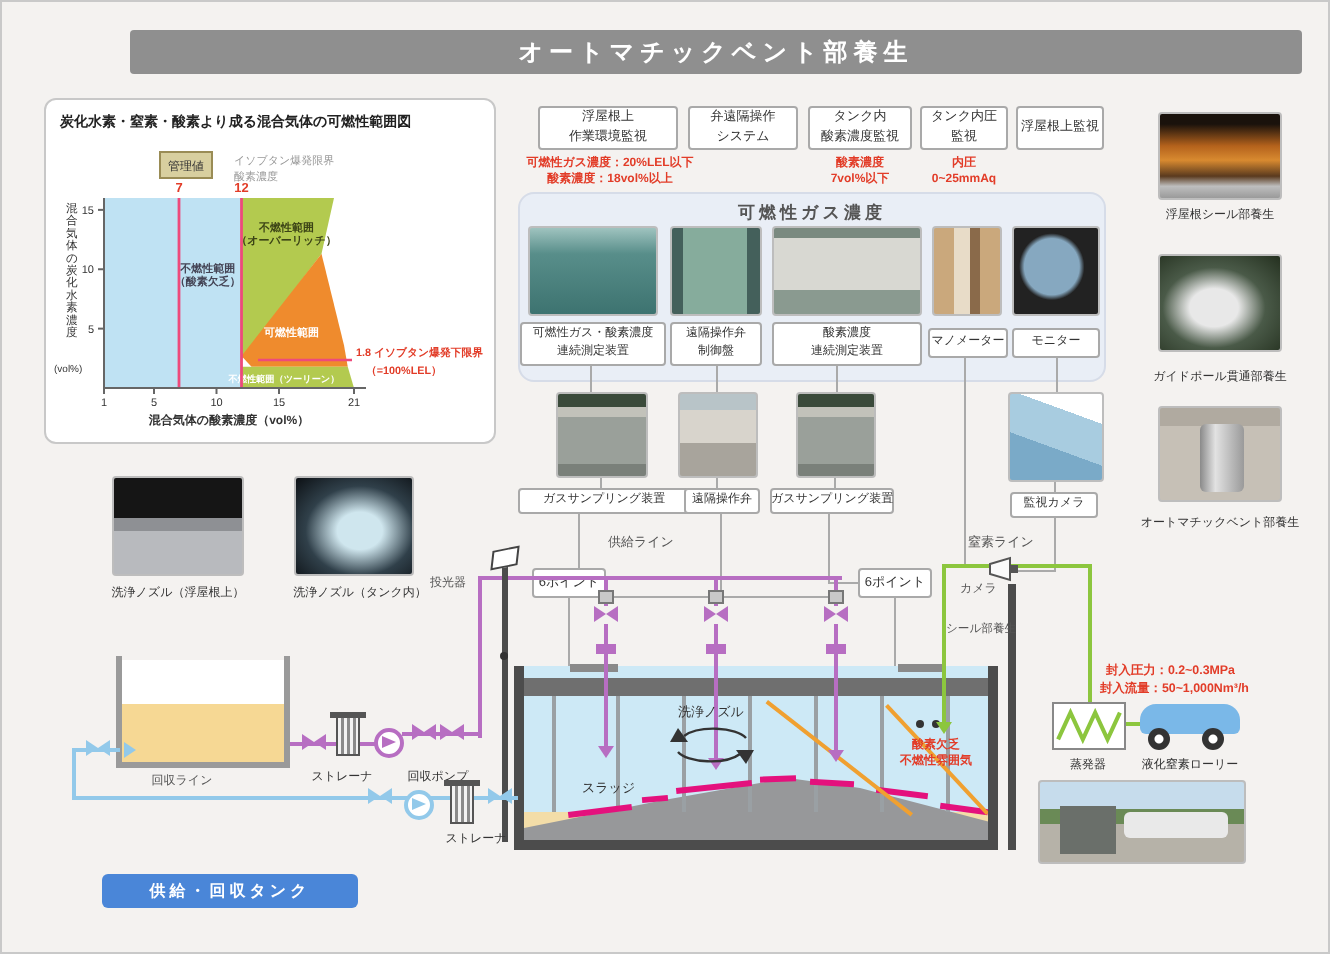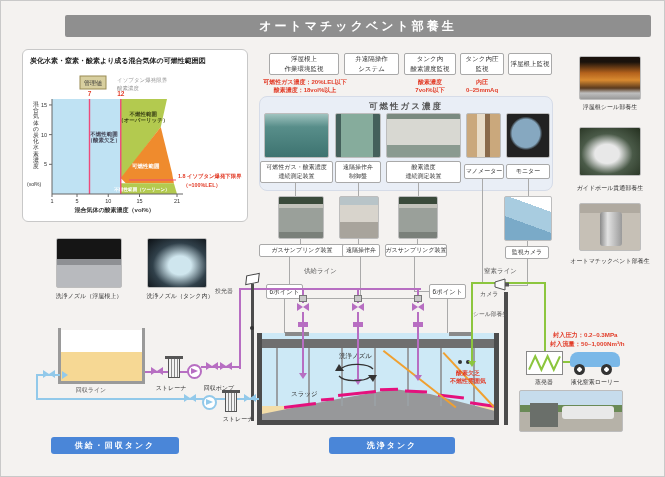--- a/index.html
+++ b/index.html
@@ -353,21 +353,20 @@
   <div class="valve v-blue" style="left:42px;top:369px;"></div>
   <div class="arr arr-r-blue" style="left:61px;top:370px;"></div>
   <div class="valve v-blue" style="left:183px;top:393px;"></div>
   <div class="pump" style="left:201px;top:394px;color:var(--blue-line);"></div>
   <div class="strainer" style="left:224px;top:391px;"></div>
   <div class="valve v-blue" style="left:243px;top:393px;"></div>
   <div class="cap" style="left:70px;top:385px;width:40px;color:#555;">回収ライン</div>
   <div class="cap" style="left:217px;top:414px;width:40px;">ストレーナ</div>
 
   <div class="btn" style="left:50px;top:436px;width:128px;">供給・回収タンク</div>
-  <div class="btn" style="left:328px;top:436px;width:126px;">洗浄タンク</div>
 
   <div class="redtxt" style="left:552px;top:330px;">封入圧力：0.2~0.3MPa</div>
   <div class="redtxt" style="left:549px;top:339px;">封入流量：50~1,000Nm³/h</div>
   <div class="abs" style="left:525px;top:350px;width:37px;height:24px;background:#fff;border:1.5px solid #888;box-sizing:border-box;">
     <svg style="width:100%;height:100%;" viewBox="0 0 34 21">
       <polyline points="2,17 8,4 14,17 20,4 26,17 32,4" fill="none" stroke="#8cc63e" stroke-width="2"></polyline>
     </svg>
   </div>
   <div class="hline greenpipe" style="left:562px;top:360px;width:8px;height:2px;"></div>
   <div class="abs" style="left:569px;top:351px;width:50px;height:15px;background:#7ab8e8;border-radius:8px 8px 3px 3px;"></div>

